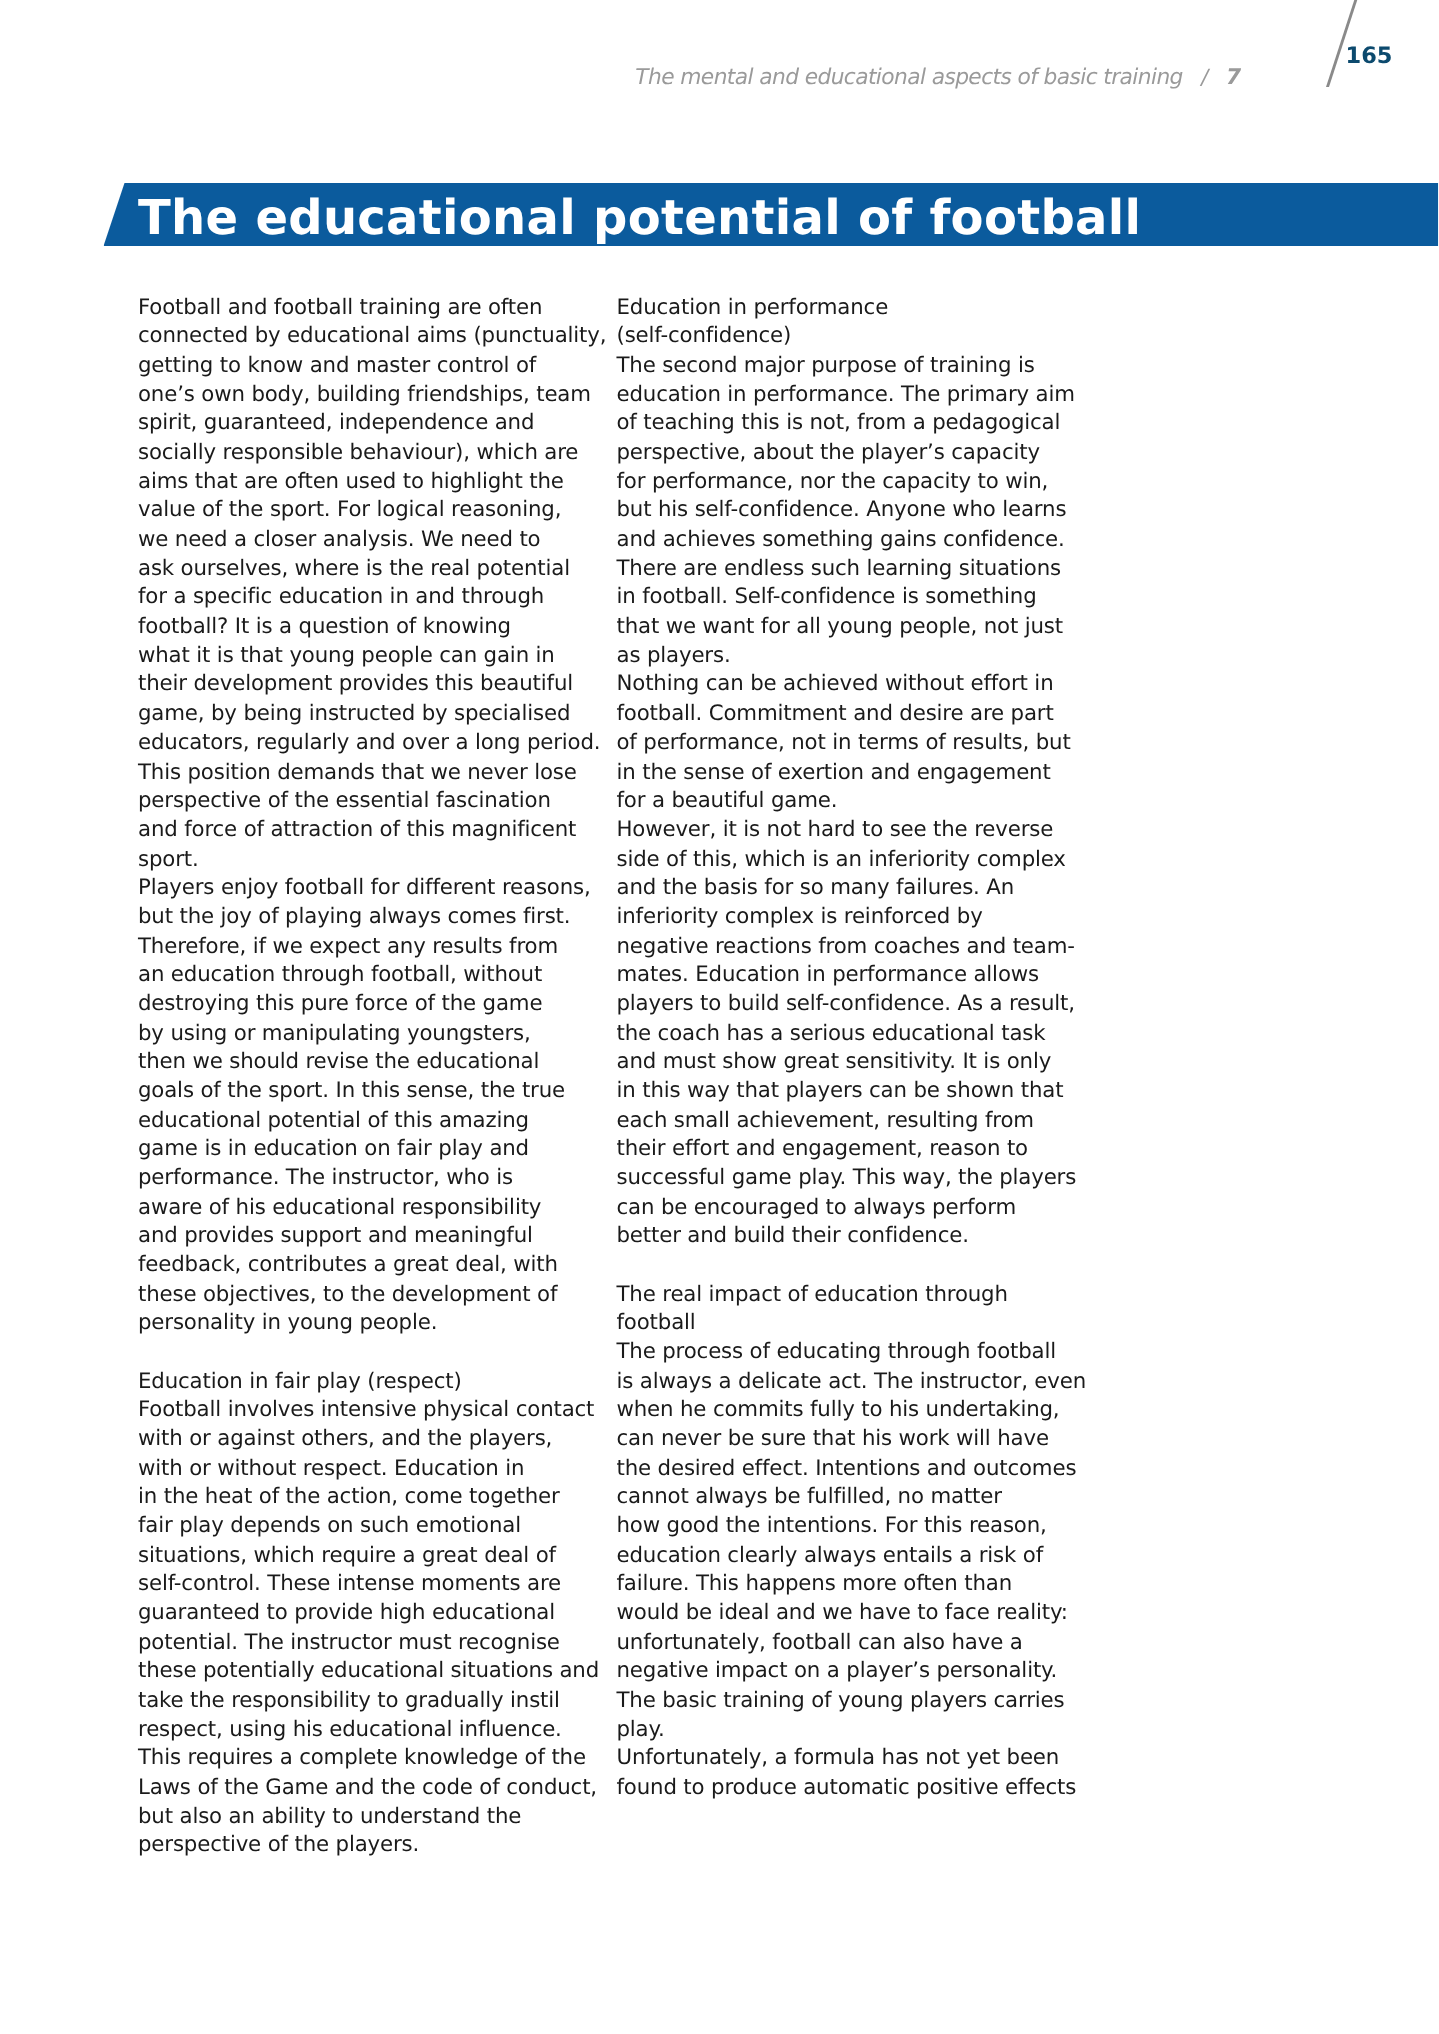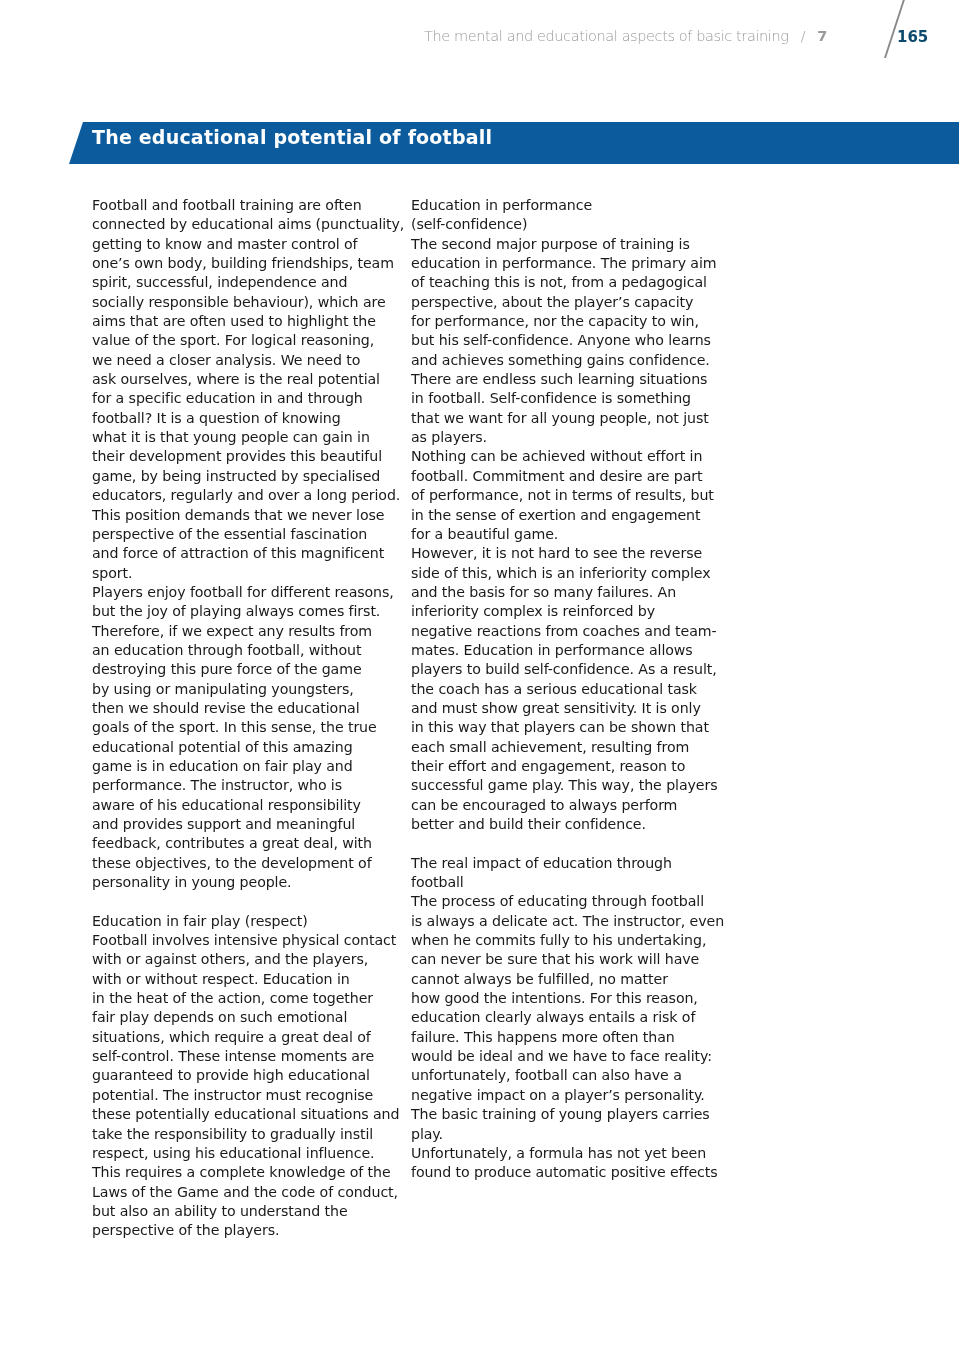--- a/index.html
+++ b/index.html
@@ -1,28 +1,28 @@
 <!DOCTYPE html>
 <html><head>
 <meta charset="utf-8">
 <style>
   html, body { margin:0; padding:0; background:#ffffff; }
   body { width:959px; height:1356px; position:relative; overflow:hidden;
          font-family:"DejaVu Sans", sans-serif; color:#1a1a1a; }
   .running-head { position:absolute; top:28px; left:0; width:959px; height:24px; }
-  .rh-text { position:absolute; right:132px; top:0; font-size:14.5px; color:#9a9a9a;
-             letter-spacing:-0.4px; font-weight:300; white-space:nowrap; }
+  .rh-text { position:absolute; right:132px; top:16px; font-size:14.5px; color:#9a9a9a;
+             letter-spacing:-0.4px; font-weight:300; white-space:nowrap;font-style:italic; }
   .rh-sep { color:#9a9a9a; margin:0 8px; font-size:14px; }
   .rh-chapter { color:#9a9a9a; font-weight:bold; }
   .rh-slash { position:absolute; left:884px; top:-28px; width:2px; height:58px;
               background:#8a8a8a; transform:skewX(-18deg); transform-origin:bottom; }
   .rh-page { position:absolute; left:897px; top:0; font-size:15px; font-weight:bold; color:#0c4a6e; }
   .title-band { position:absolute; top:122px; left:69px; width:890px; height:42px;
                 background:#0b5b9d; clip-path:polygon(14px 0, 100% 0, 100% 100%, 0 100%); }
-  .title-text { position:absolute; top:126px; left:92px; font-size:19px; font-weight:bold;
+  .title-text { position:absolute; top:126px; left:92px; font-size:32px; font-weight:bold;
                 color:#ffffff; letter-spacing:0.2px; white-space:nowrap; }
   .col { position:absolute; top:196px; font-size:14.2px; line-height:19.35px; letter-spacing:-0.1px; }
   .col-left { left:92px; width:305px; }
   .col-right { left:411px; width:305px; }
   .line { white-space:nowrap; display:block; }
   .b { font-weight:normal; }
   .gap { display:block; height:19.35px; }
 </style>
 </head>
 <body>
@@ -39,21 +39,21 @@
 
 <div class="title-band"></div>
 <div class="title-text">The educational potential of football</div>
 
 <div class="col col-left">
   <div id="intro">
       <span class="line">Football and football training are often</span>
       <span class="line">connected by educational aims (punctuality,</span>
       <span class="line">getting to know and master control of</span>
       <span class="line">one’s own body, building friendships, team</span>
-      <span class="line">spirit, successful, independence and</span>
+      <span class="line">spirit, guaranteed, independence and</span>
       <span class="line">socially responsible behaviour), which are</span>
       <span class="line">aims that are often used to highlight the</span>
       <span class="line">value of the sport. For logical reasoning,</span>
       <span class="line">we need a closer analysis. We need to</span>
       <span class="line">ask ourselves, where is the real potential</span>
       <span class="line">for a specific education in and through</span>
       <span class="line">football? It is a question of knowing</span>
       <span class="line">what it is that young people can gain in</span>
       <span class="line">their development provides this beautiful</span>
       <span class="line">game, by being instructed by specialised</span>
@@ -142,20 +142,21 @@
   <span class="gap"></span>
   <div id="impacthead">
       <span class="line b">The real impact of education through</span>
       <span class="line b">football</span>
     </div>
   <div id="impact">
       <span class="line">The process of educating through football</span>
       <span class="line">is always a delicate act. The instructor, even</span>
       <span class="line">when he commits fully to his undertaking,</span>
       <span class="line">can never be sure that his work will have</span>
+      <span class="line">the desired effect. Intentions and outcomes</span>
       <span class="line">cannot always be fulfilled, no matter</span>
       <span class="line">how good the intentions. For this reason,</span>
       <span class="line">education clearly always entails a risk of</span>
       <span class="line">failure. This happens more often than</span>
       <span class="line">would be ideal and we have to face reality:</span>
       <span class="line">unfortunately, football can also have a</span>
       <span class="line">negative impact on a player’s personality.</span>
       <span class="line">The basic training of young players carries</span>
       <span class="line">play.</span>
       <span class="line">Unfortunately, a formula has not yet been</span>

